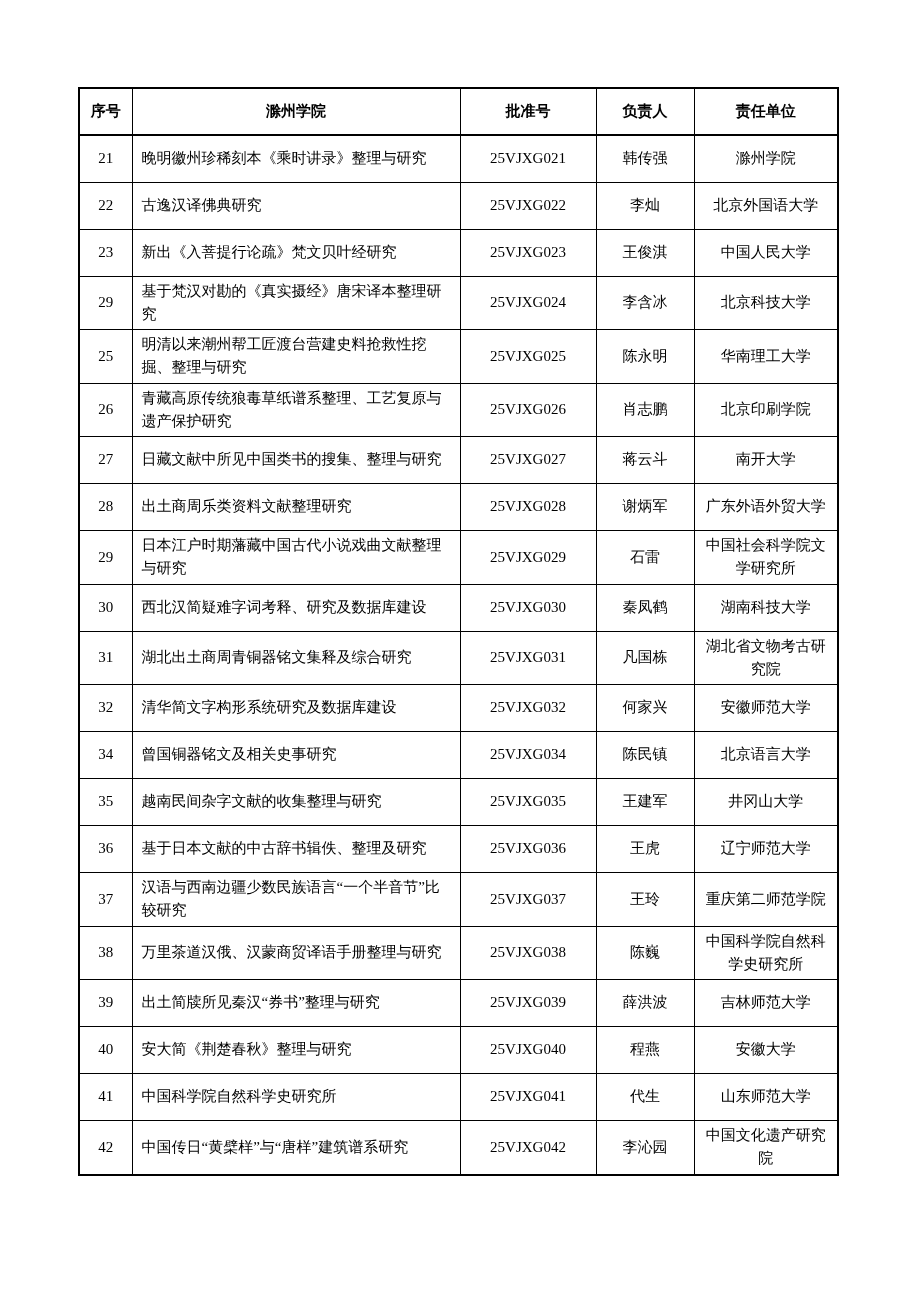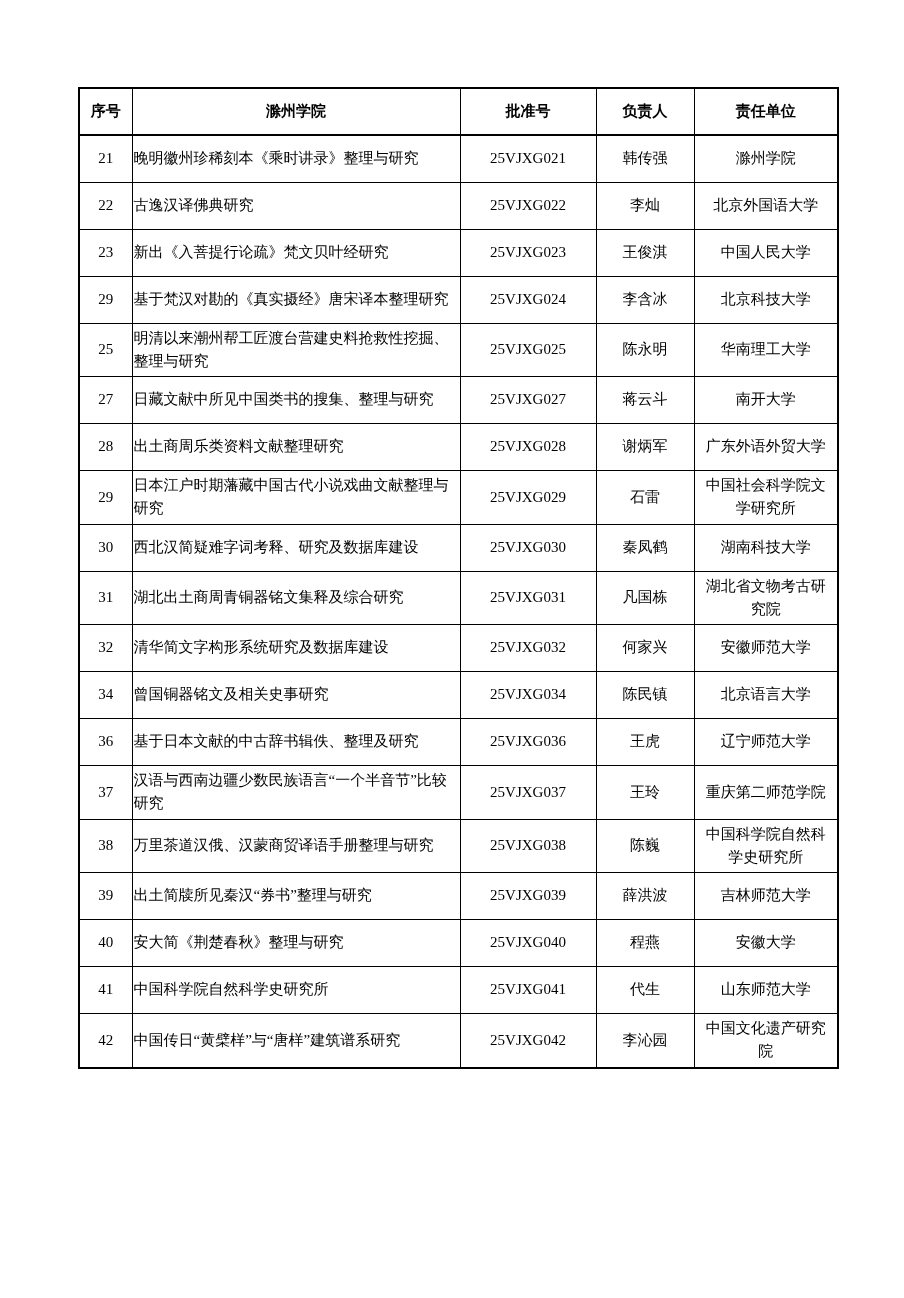--- a/index.html
+++ b/index.html
@@ -37,21 +37,21 @@
     vertical-align: middle;
     height: 47px;
     word-break: break-all;
   }
   table.projects thead th {
     font-weight: bold;
     border-bottom: 2px solid #000000;
   }
   table.projects td.cell-title {
     text-align: left;
-    padding-left: 1px;
+    padding-left: 9px;
     padding-right: 9px;
   }
   .col-no     { width: 53px; }
   .col-title  { width: 328px; }
   .col-grant  { width: 136px; }
   .col-leader { width: 98px; }
   .col-unit   { width: 144px; }
   .page-number {
     position: absolute;
     top: 1248px;
@@ -115,20 +115,27 @@
             <td class="cell-unit">北京科技大学</td>
           </tr>
           <tr>
             <td class="cell-no">25</td>
             <td class="cell-title">明清以来潮州帮工匠渡台营建史料抢救性挖掘、整理与研究</td>
             <td class="cell-grant">25VJXG025</td>
             <td class="cell-leader">陈永明</td>
             <td class="cell-unit">华南理工大学</td>
           </tr>
           <tr>
+            <td class="cell-no">26</td>
+            <td class="cell-title">青藏高原传统狼毒草纸谱系整理、工艺复原与遗产保护研究</td>
+            <td class="cell-grant">25VJXG026</td>
+            <td class="cell-leader">肖志鹏</td>
+            <td class="cell-unit">北京印刷学院</td>
+          </tr>
+          <tr>
             <td class="cell-no">27</td>
             <td class="cell-title">日藏文献中所见中国类书的搜集、整理与研究</td>
             <td class="cell-grant">25VJXG027</td>
             <td class="cell-leader">蒋云斗</td>
             <td class="cell-unit">南开大学</td>
           </tr>
           <tr>
             <td class="cell-no">28</td>
             <td class="cell-title">出土商周乐类资料文献整理研究</td>
             <td class="cell-grant">25VJXG028</td>
@@ -164,20 +171,27 @@
             <td class="cell-unit">安徽师范大学</td>
           </tr>
           <tr>
             <td class="cell-no">34</td>
             <td class="cell-title">曾国铜器铭文及相关史事研究</td>
             <td class="cell-grant">25VJXG034</td>
             <td class="cell-leader">陈民镇</td>
             <td class="cell-unit">北京语言大学</td>
           </tr>
           <tr>
+            <td class="cell-no">35</td>
+            <td class="cell-title">越南民间杂字文献的收集整理与研究</td>
+            <td class="cell-grant">25VJXG035</td>
+            <td class="cell-leader">王建军</td>
+            <td class="cell-unit">井冈山大学</td>
+          </tr>
+          <tr>
             <td class="cell-no">36</td>
             <td class="cell-title">基于日本文献的中古辞书辑佚、整理及研究</td>
             <td class="cell-grant">25VJXG036</td>
             <td class="cell-leader">王虎</td>
             <td class="cell-unit">辽宁师范大学</td>
           </tr>
           <tr>
             <td class="cell-no">37</td>
             <td class="cell-title">汉语与西南边疆少数民族语言“一个半音节”比较研究</td>
             <td class="cell-grant">25VJXG037</td>

